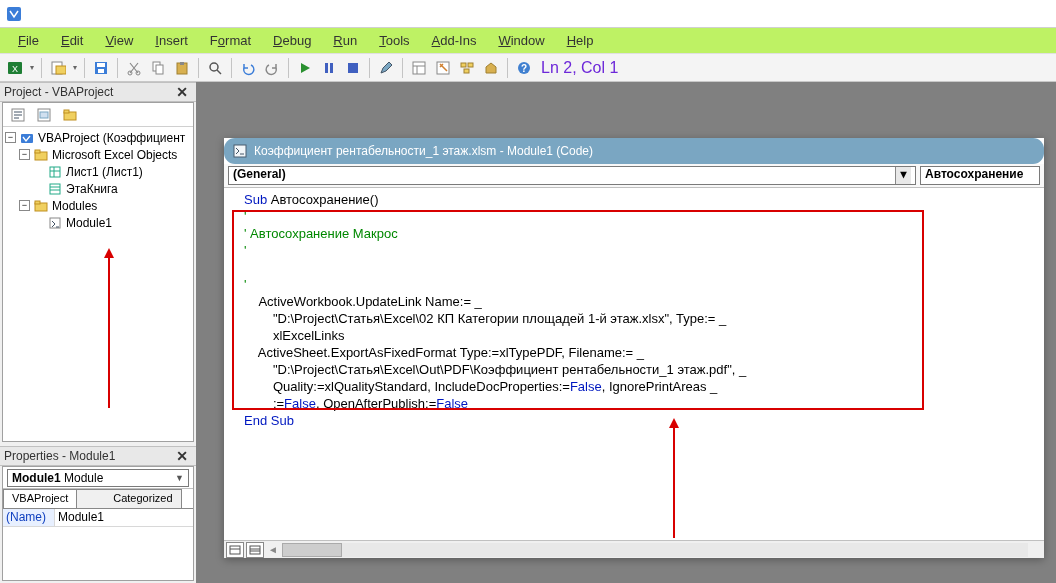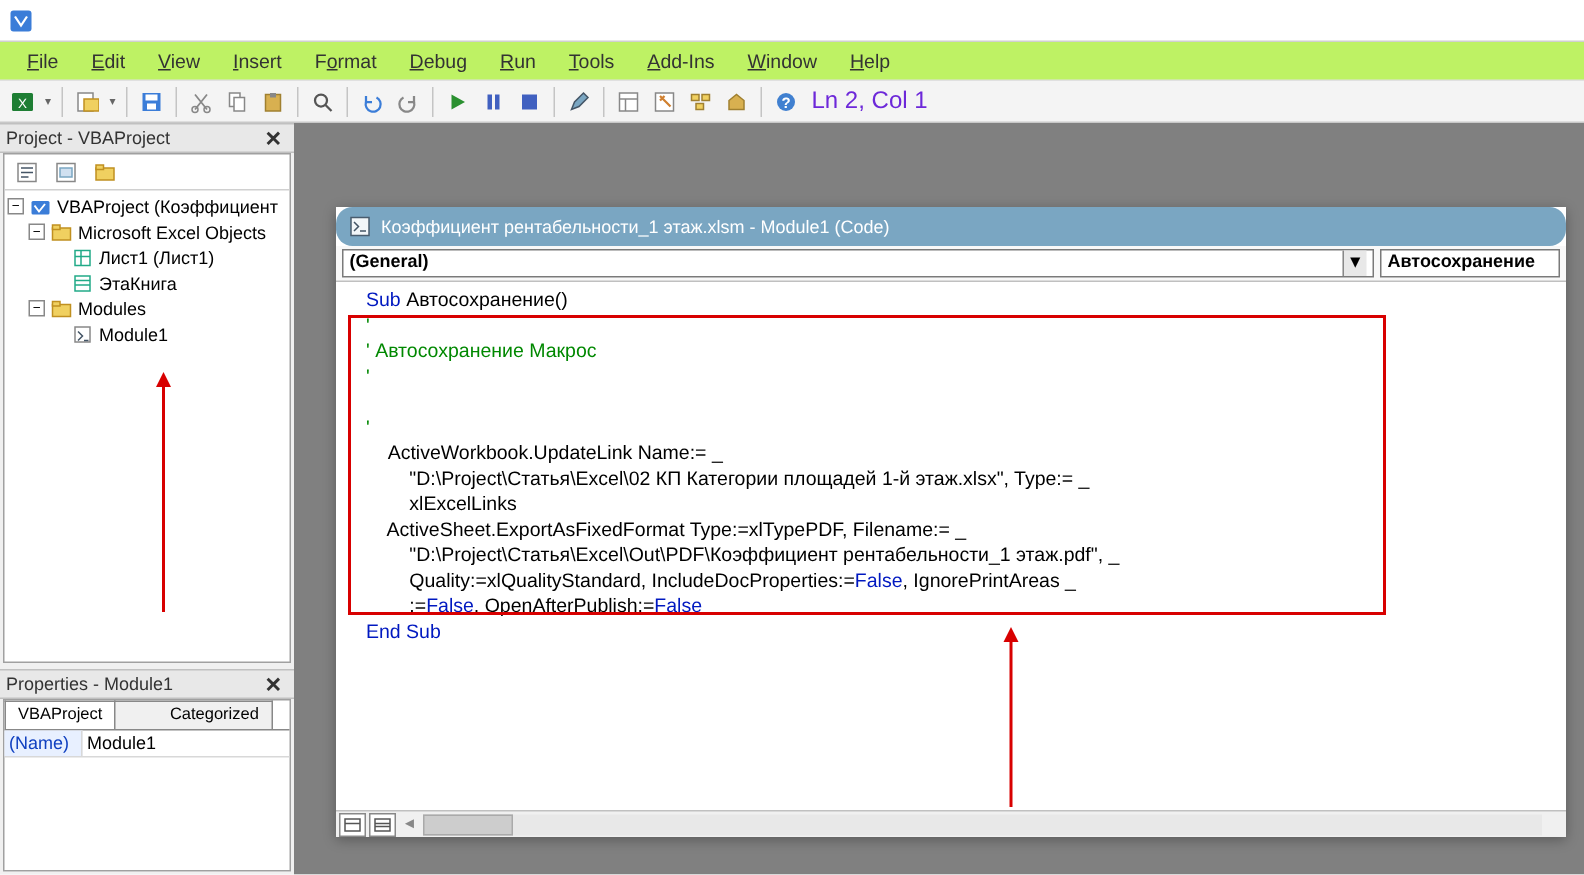--- a/index.html
+++ b/index.html
@@ -325,20 +325,26 @@
         <line x1="10" y1="10" x2="10" y2="165" stroke="#d80000" stroke-width="2"></line>
         <path d="M10 5 L5 15 L15 15 Z" fill="#d80000"></path>
       </svg>
     </div>
 
     <div class="pane-header">
       <span>Properties - Module1</span>
       <span class="close">✕</span>
     </div>
     <div class="properties-pane">
+      <div class="prop-name-row">
+        <div style="flex:1; border:1px solid #7a7a7a; height:18px; display:flex; align-items:center; padding:0 4px; background:#fff;">
+          <span class="prop-name-text"><b>Module1</b> Module</span>
+          <span style="margin-left:auto; font-size:9px; color:#555;">▼</span>
+        </div>
+      </div>
       <div class="prop-tabs">
         <div class="prop-tab active">VBAProject</div>
         <div class="prop-tab inactive">Categorized</div>
       </div>
       <div class="prop-grid">
         <div class="prop-row">
           <div class="prop-key sel">(Name)</div>
           <div class="prop-val">Module1</div>
         </div>
       </div>

